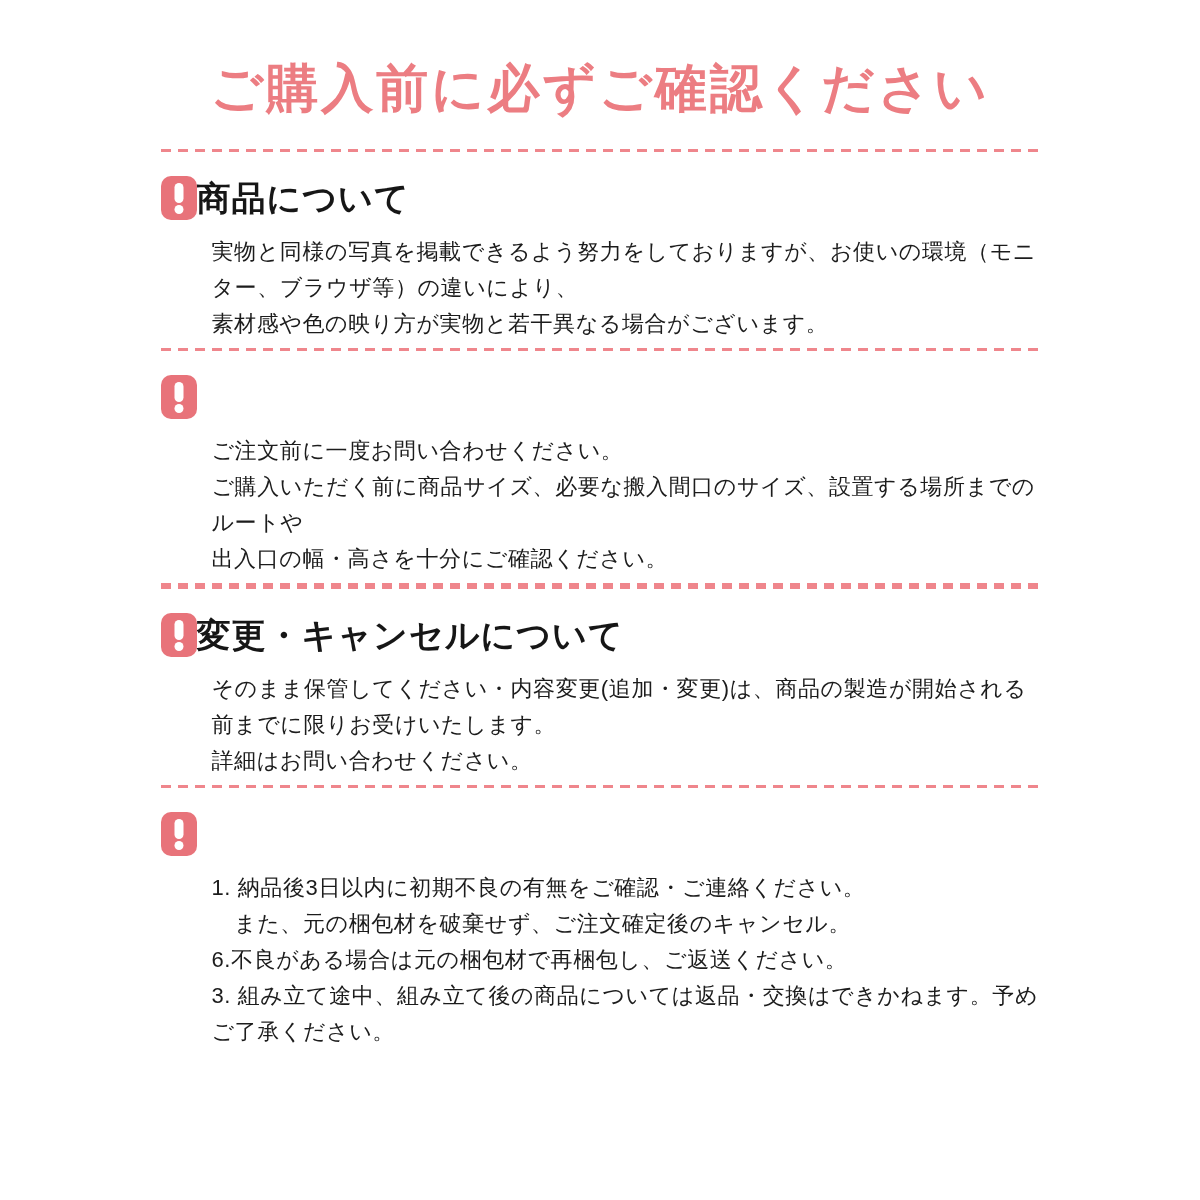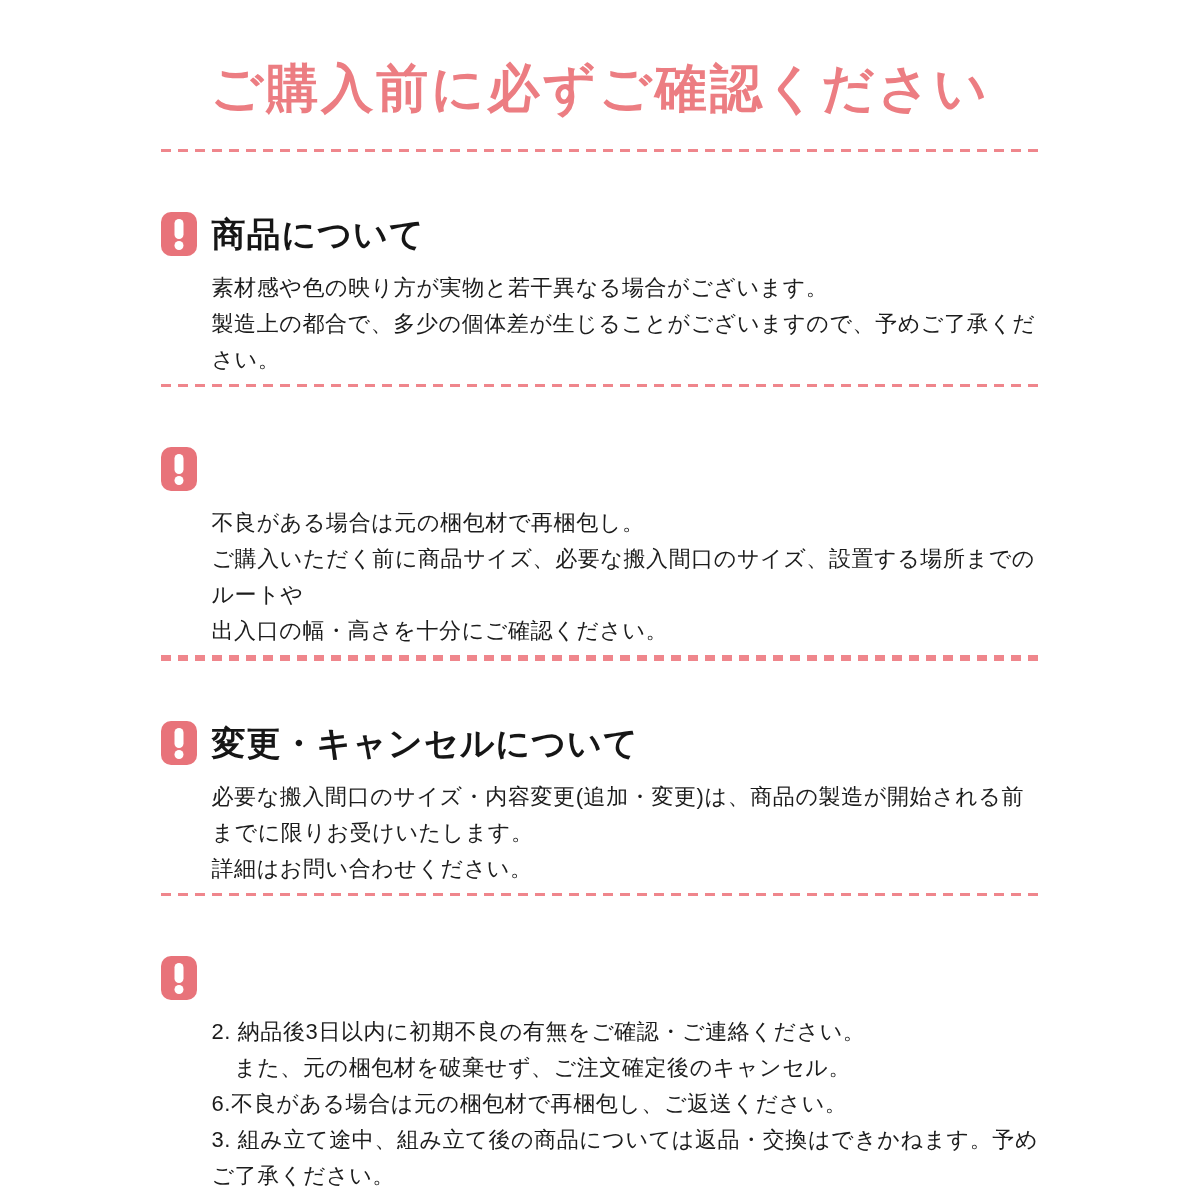--- a/index.html
+++ b/index.html
@@ -24,21 +24,21 @@
     line-height:1.32;
     color:var(--accent);
   }
   .dash{
     height:3px;width:100%;
     background:repeating-linear-gradient(to right,var(--dash) 0 10px,transparent 10px 17px);
   }
   .dash.first{margin-top:26px;}
   .section{padding:24px 0 6px;}
   .sec-head{
-    display:flex;align-items:center;gap:15px;height:44px;margin-top:36px;
+    display:flex;align-items:center;height:44px;
   }
   .excl-icon{
     position:relative;flex:0 0 auto;
     width:36px;height:44px;border-radius:10px;background:var(--icon);
     display:inline-block;
   }
   .excl-icon::before{
     content:"";position:absolute;left:50%;top:7px;transform:translateX(-50%);
     width:9px;height:20px;border-radius:5px;background:#fff;
   }
@@ -64,61 +64,61 @@
   <h1 class="title">ご購入前に必ずご確認ください</h1>
 
   <div class="dash first"></div>
 
   <section class="section">
     <div class="sec-head">
       <span class="excl-icon"></span>
       <h2 class="sec-heading">商品について</h2>
     </div>
     <div class="sec-body">
+      <p class="body-line">実物と同様の写真を掲載できるよう努力をしておりますが、お使いの環境（モニター、ブラウザ等）の違いにより、</p>
       <p class="body-line">素材感や色の映り方が実物と若干異なる場合がございます。</p>
-      <p class="body-line">製造上の都合で、多少の個体差が生じることがございますので、予めご了承ください。</p>
     </div>
   </section>
 
   <div class="dash"></div>
 
   <section class="section">
     <div class="sec-head">
       <span class="excl-icon"></span>
     </div>
     <div class="sec-body">
-      <p class="body-line">不良がある場合は元の梱包材で再梱包し。</p>
+      <p class="body-line">ご注文前に一度お問い合わせください。</p>
       <p class="body-line">ご購入いただく前に商品サイズ、必要な搬入間口のサイズ、設置する場所までのルートや</p>
       <p class="body-line">出入口の幅・高さを十分にご確認ください。</p>
     </div>
   </section>
 
   <div class="dash"></div>
 
 
   <div class="dash"></div>
 
   <section class="section">
     <div class="sec-head">
       <span class="excl-icon"></span>
       <h2 class="sec-heading">変更・キャンセルについて</h2>
     </div>
     <div class="sec-body">
-      <p class="body-line">必要な搬入間口のサイズ・内容変更(追加・変更)は、商品の製造が開始される前までに限りお受けいたします。</p>
+      <p class="body-line">そのまま保管してください・内容変更(追加・変更)は、商品の製造が開始される前までに限りお受けいたします。</p>
       <p class="body-line">詳細はお問い合わせください。</p>
     </div>
   </section>
 
   <div class="dash"></div>
 
   <section class="section">
     <div class="sec-head">
       <span class="excl-icon"></span>
     </div>
     <div class="sec-body">
-      <p class="body-line">2. 納品後3日以内に初期不良の有無をご確認・ご連絡ください。</p>
+      <p class="body-line">1. 納品後3日以内に初期不良の有無をご確認・ご連絡ください。</p>
       <p class="body-line">　また、元の梱包材を破棄せず、ご注文確定後のキャンセル。</p>
       <p class="body-line">6.不良がある場合は元の梱包材で再梱包し、ご返送ください。</p>
       <p class="body-line">3. 組み立て途中、組み立て後の商品については返品・交換はできかねます。予めご了承ください。</p>
     </div>
   </section>
 
 </div>
 
 </body></html>

